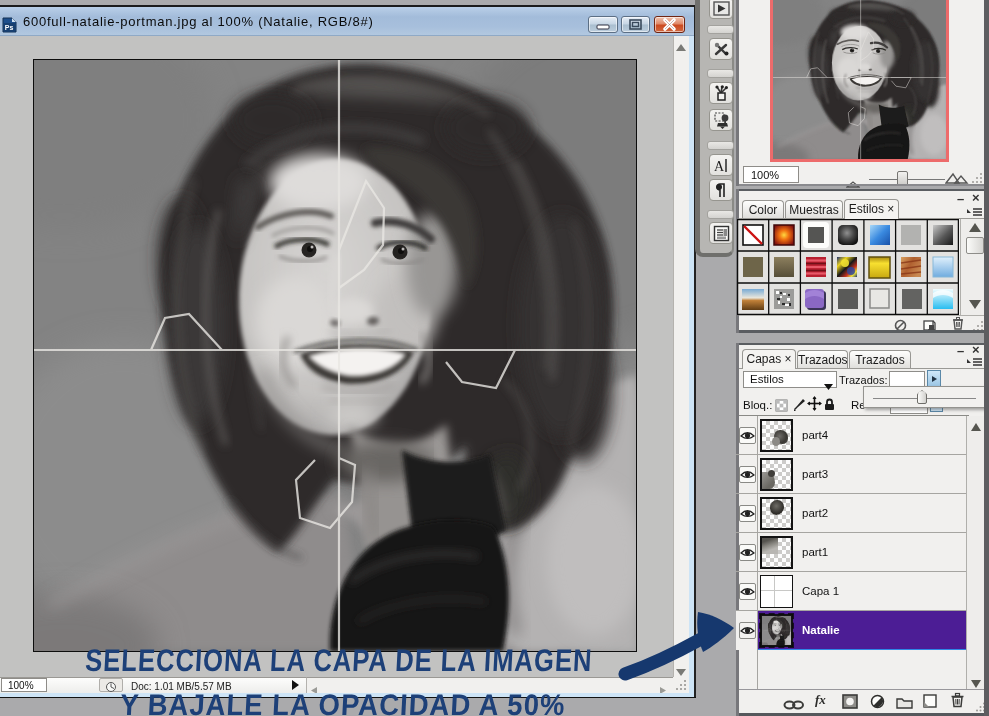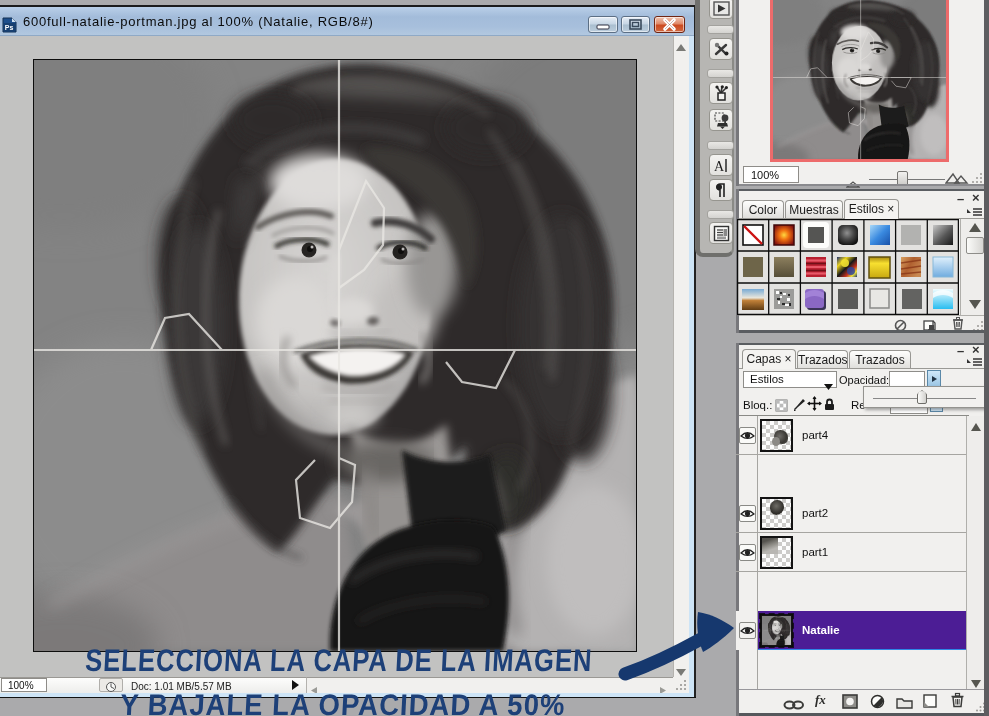--- a/index.html
+++ b/index.html
@@ -553,21 +553,21 @@
         <g stroke="#333" stroke-width="1.5">
           <line x1="8" y1="3" x2="17" y2="3"></line>
           <line x1="8" y1="6" x2="17" y2="6"></line>
           <line x1="8" y1="9" x2="17" y2="9"></line>
         </g>
       </svg></div>
 <div class="ab" style="left:4px;top:28px;width:94px;height:17px;background:#fff;border:1px solid #8e8d89;font-size:11.5px;color:#111;padding:1px 0 0 6px">Estilos</div>
 <div class="ab" style="left:85px;top:33px"><svg width="9" height="6">
         <path d="M0 0 L9 0 L4.5 6 Z" fill="#111"></path>
       </svg></div>
-<div class="ab" style="left:100px;top:31px;font-size:11px;color:#111">Opacidad:</div>
+<div class="ab" style="left:100px;top:31px;font-size:11px;color:#111">Trazados:</div>
 <div class="ab" style="left:150px;top:28px;width:36px;height:16px;background:#fff;border:1px solid #8e8d89;font-size:11px;color:#111;text-align:center;padding-top:16px">50%</div>
 <div class="ab" style="left:188px;top:27px;width:14px;height:17px;background:linear-gradient(180deg,#cfe7f8,#9cc6e4);border:1px solid #5a88a8"><svg width="13" height="16">
         <path d="M4 5 L9 8 L4 11 Z" fill="#234"></path>
       </svg></div>
 <div class="ab" style="left:4px;top:56px;font-size:11.5px;color:#111">Bloq.:</div>
 <div class="ab" style="left:36px;top:55px"><svg width="14" height="13">
         <rect x="1" y="1" width="11" height="11" fill="#fff" stroke="#777"></rect>
         <g fill="#bbb">
           <rect x="1" y="1" width="3.7" height="3.7"></rect>
           <rect x="8.3" y="1" width="3.7" height="3.7"></rect>
@@ -607,39 +607,61 @@
       <div class="eyebox"><svg width="15" height="15" viewBox="0 0 15 15">
           <path d="M1 8 Q7.5 1.5 14 8 Q7.5 13 1 8 Z" fill="#fdfdfb" stroke="#222" stroke-width="1.2"></path>
           <circle cx="7.5" cy="7.6" r="2.6" fill="#222"></circle>
         </svg></div>
 <div class="lthumb checker">
         <div class="ab" style="left:12px;top:9px;width:14px;height:14px;background:radial-gradient(circle at 40% 45%,#6e6c68,#3a3834 60%,#57554f);border-radius:45% 55% 40% 60%"></div>
         <div class="ab" style="left:10px;top:16px;width:8px;height:9px;background:#8c8a86;border-radius:50%"></div>
       </div>
 <div class="llabel">part4</div>
     </div>
+<div class="lrow" style="top:112px">
+      <div class="eyebox"><svg width="15" height="15" viewBox="0 0 15 15">
+          <path d="M1 8 Q7.5 1.5 14 8 Q7.5 13 1 8 Z" fill="#fdfdfb" stroke="#222" stroke-width="1.2"></path>
+          <circle cx="7.5" cy="7.6" r="2.6" fill="#222"></circle>
+        </svg></div>
+<div class="lthumb checker">
+        <div class="ab" style="left:0px;top:12px;width:13px;height:17px;background:linear-gradient(135deg,#9a9894,#6a6862 70%);border-radius:0 60% 40% 0"></div>
+        <div class="ab" style="left:6px;top:10px;width:7px;height:7px;background:#403e3a;border-radius:50%"></div>
+      </div>
+<div class="llabel">part3</div>
+    </div>
 <div class="lrow" style="top:151px">
       <div class="eyebox"><svg width="15" height="15" viewBox="0 0 15 15">
           <path d="M1 8 Q7.5 1.5 14 8 Q7.5 13 1 8 Z" fill="#fdfdfb" stroke="#222" stroke-width="1.2"></path>
           <circle cx="7.5" cy="7.6" r="2.6" fill="#222"></circle>
         </svg></div>
 <div class="lthumb checker">
         <div class="ab" style="left:8px;top:1px;width:14px;height:15px;background:radial-gradient(circle at 45% 40%,#6e6c66,#2e2c28 65%,#48463f);border-radius:50% 45% 55% 45%"></div>
       </div>
 <div class="llabel">part2</div>
     </div>
 <div class="lrow" style="top:190px">
       <div class="eyebox"><svg width="15" height="15" viewBox="0 0 15 15">
           <path d="M1 8 Q7.5 1.5 14 8 Q7.5 13 1 8 Z" fill="#fdfdfb" stroke="#222" stroke-width="1.2"></path>
           <circle cx="7.5" cy="7.6" r="2.6" fill="#222"></circle>
         </svg></div>
 <div class="lthumb checker">
         <div class="ab" style="left:0;top:0;width:16px;height:16px;background:linear-gradient(160deg,#55534e 20%,#8a8882 45%,#b8b6b2 70%)"></div>
       </div>
 <div class="llabel">part1</div>
+    </div>
+<div class="lrow" style="top:229px">
+      <div class="eyebox"><svg width="15" height="15" viewBox="0 0 15 15">
+          <path d="M1 8 Q7.5 1.5 14 8 Q7.5 13 1 8 Z" fill="#fdfdfb" stroke="#222" stroke-width="1.2"></path>
+          <circle cx="7.5" cy="7.6" r="2.6" fill="#222"></circle>
+        </svg></div>
+<div class="lthumb" style="border-width:1px">
+        <div class="ab" style="left:13px;top:0;width:1px;height:31px;background:#c8c8c6"></div>
+        <div class="ab" style="left:0;top:14px;width:31px;height:1px;background:#c8c8c6"></div>
+      </div>
+<div class="llabel">Capa 1</div>
     </div>
 <div class="lrow" style="top:268px;background:#4c1d95;border-bottom-color:#2f87e6">
       <div class="ab" style="left:0;top:0;width:21px;height:39px;background:#f1f0ee"></div>
       <div class="eyebox" style="background:#f2f1ef"><svg width="15" height="15" viewBox="0 0 15 15">
           <path d="M1 8 Q7.5 1.5 14 8 Q7.5 13 1 8 Z" fill="#fdfdfb" stroke="#222" stroke-width="1.2"></path>
           <circle cx="7.5" cy="7.6" r="2.6" fill="#222"></circle>
         </svg></div>
 <div class="lthumb" style="outline:2px dashed rgba(10,10,10,.8);outline-offset:-1px"><svg width="29" height="29" viewBox="0 0 602 591" preserveAspectRatio="none">
           <use href="#photo-sym"></use>
         </svg></div>

